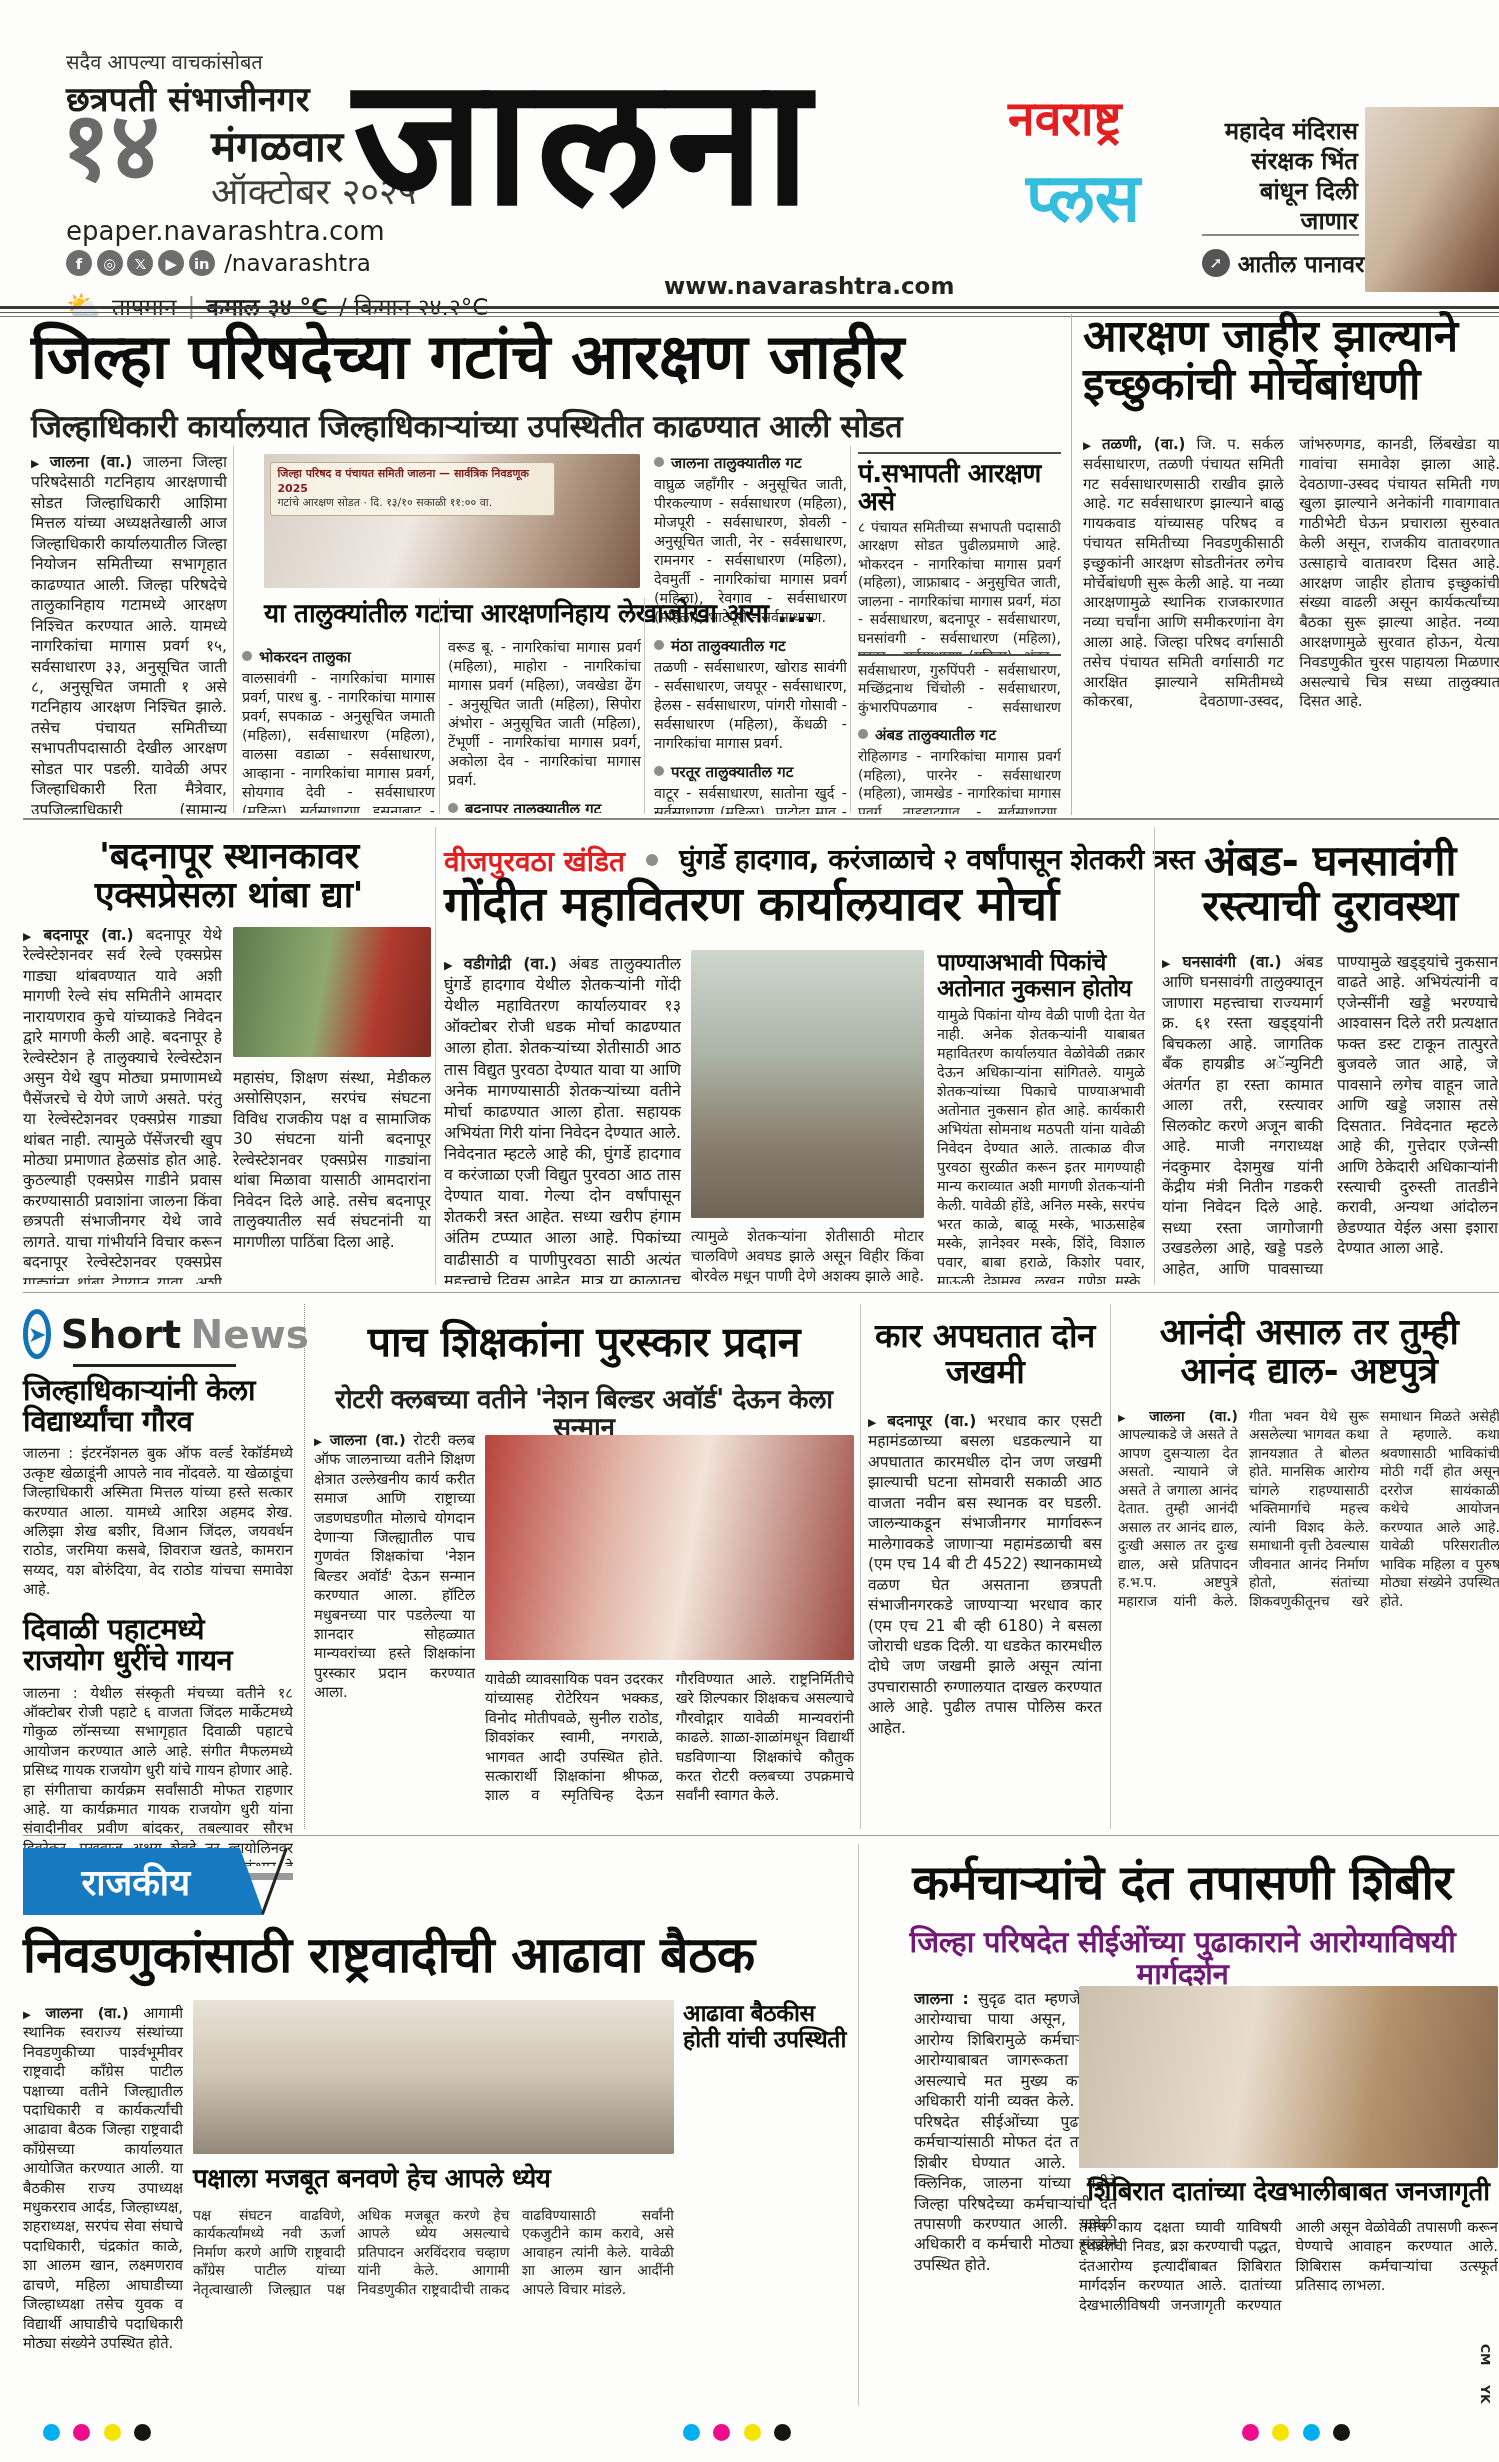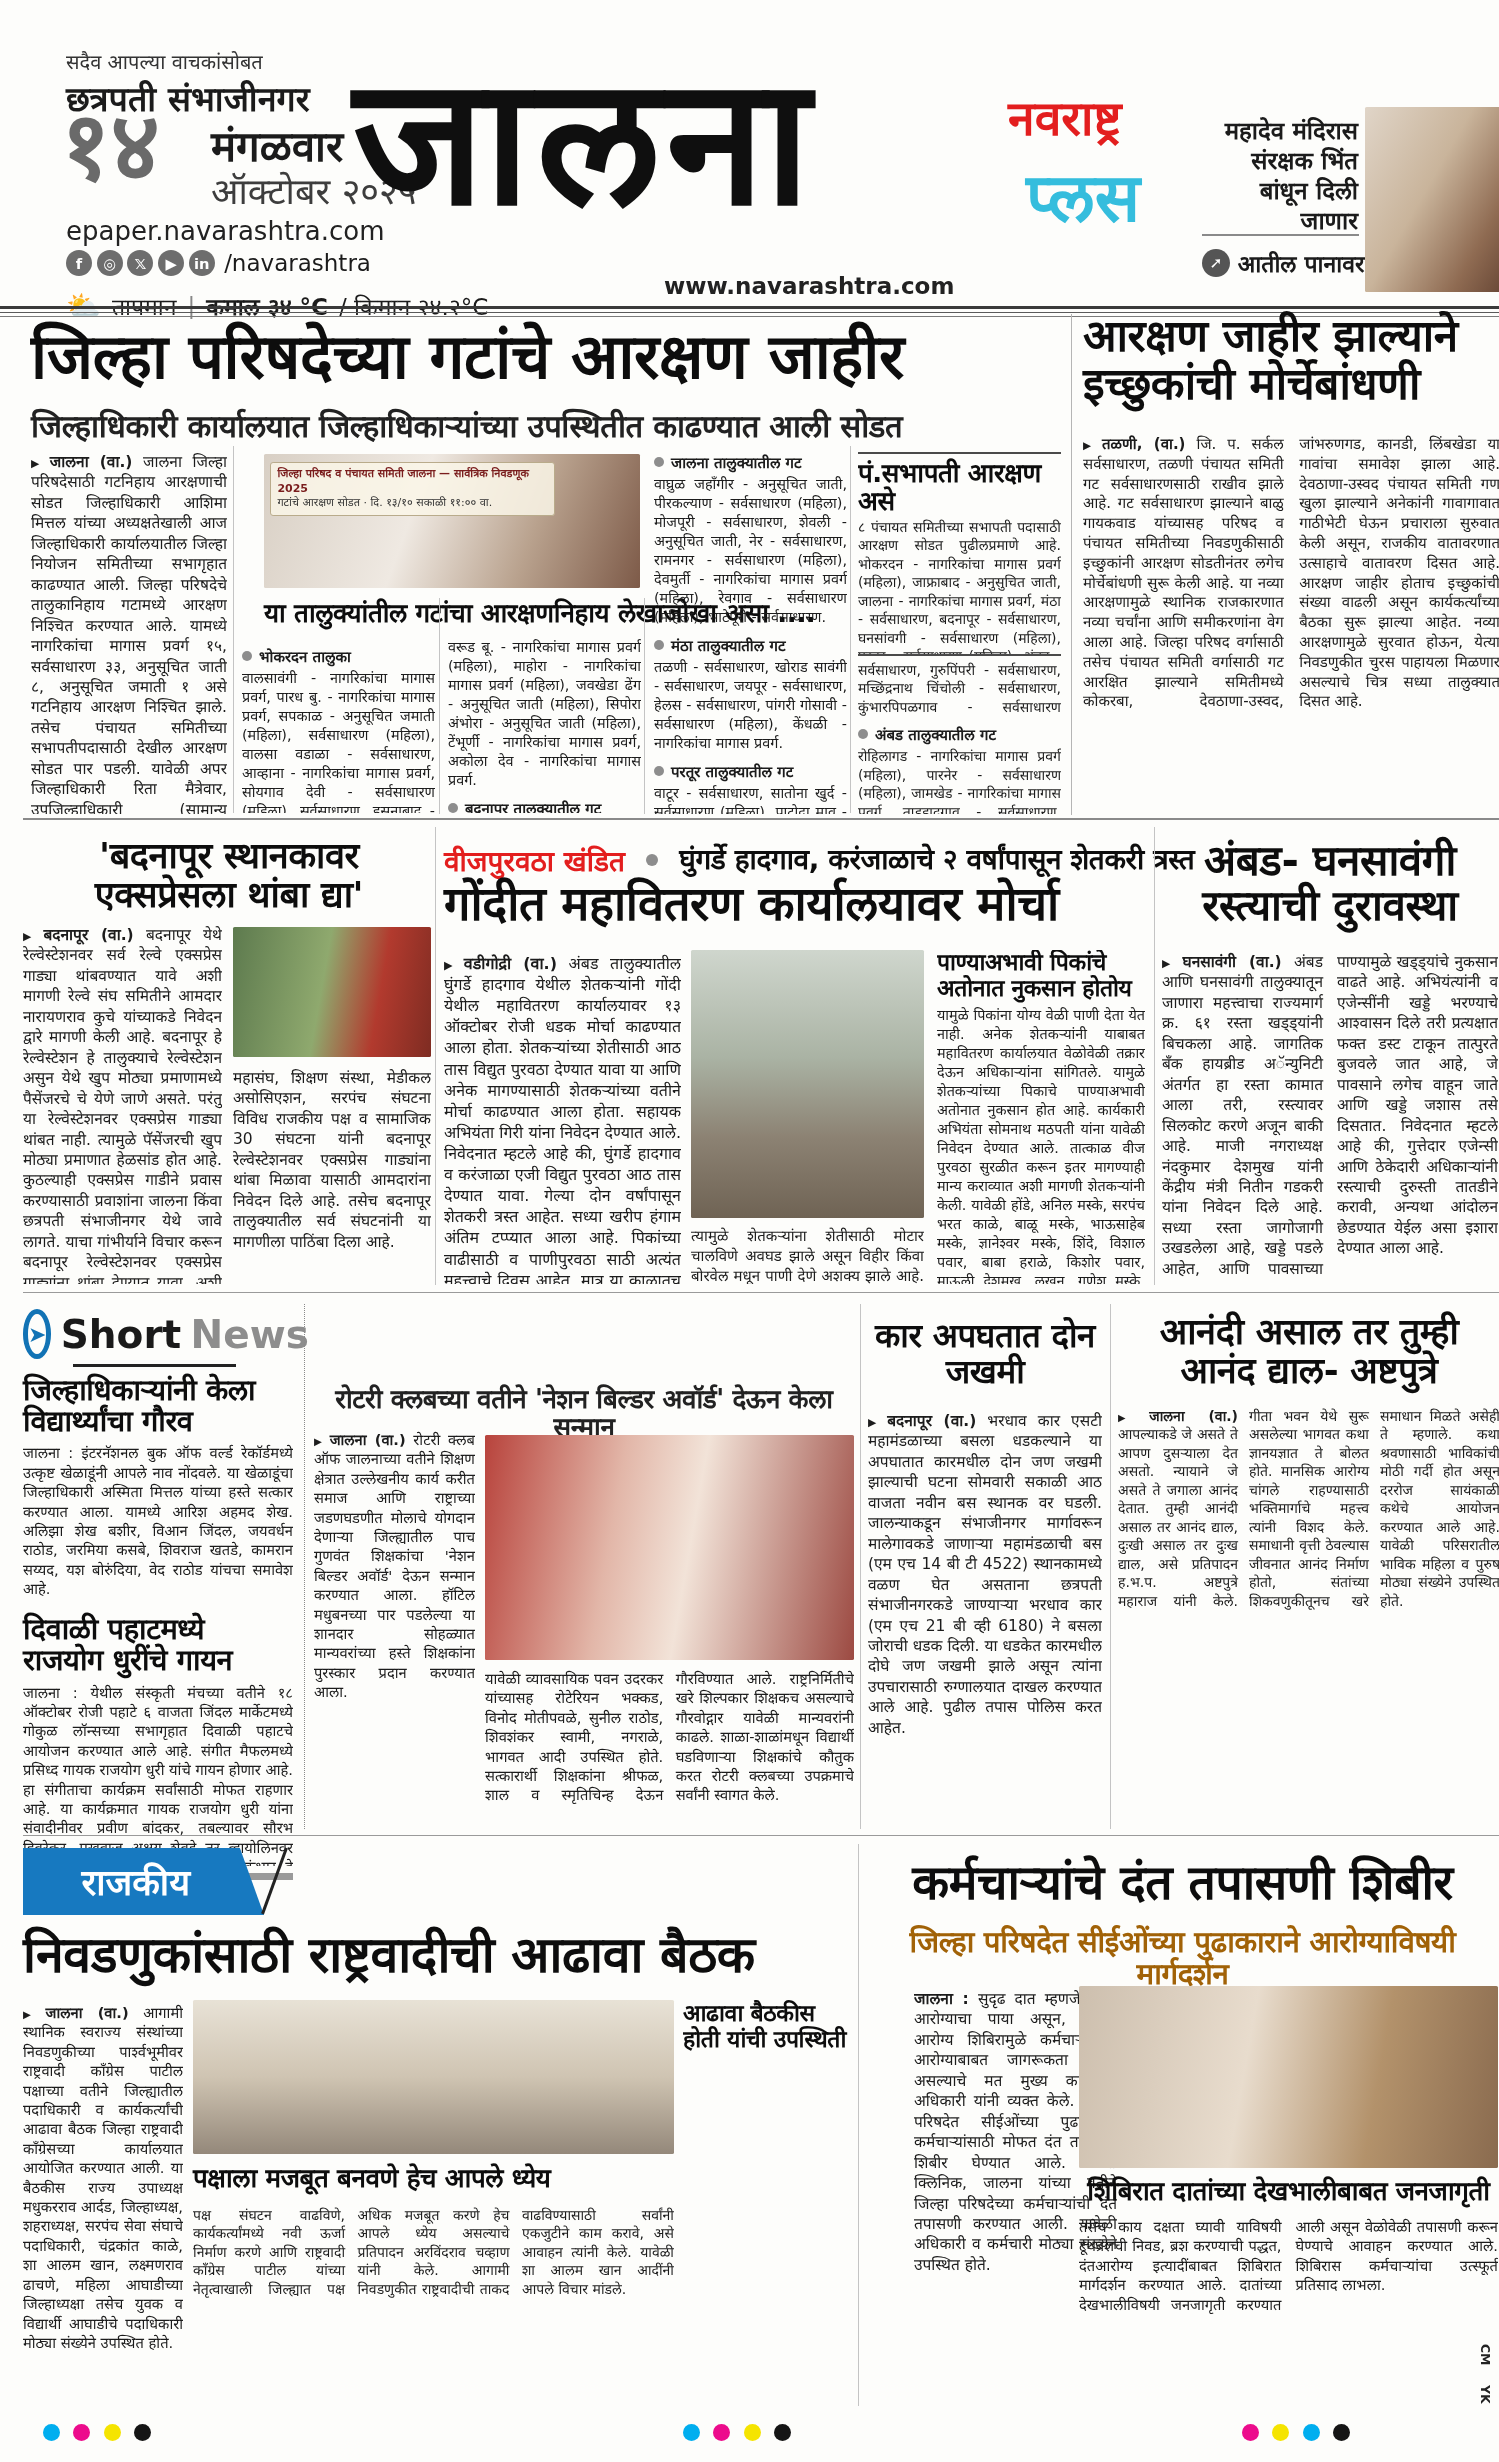--- a/index.html
+++ b/index.html
@@ -194,20 +194,21 @@
     <div style="width:163px;height:3.1px;background:#222;margin:4.7px 0 7.8px 50px;"></div>
     <div class="hl" style="font-size:29px;">जिल्हाधिकाऱ्यांनी केला विद्यार्थ्यांचा गौरव</div>
     <div class="body-txt" style="font-size:14.7px;height:161px;margin-top:6.2px;">जालना : इंटरनॅशनल बुक ऑफ वर्ल्ड रेकॉर्डमध्ये उत्कृष्ट खेळाडूंनी आपले नाव नोंदवले. या खेळाडूंचा जिल्हाधिकारी अस्मिता मित्तल यांच्या हस्ते सत्कार करण्यात आला. यामध्ये आरिश अहमद शेख. अलिझा शेख बशीर, विआन जिंदल, जयवर्धन राठोड, जरमिया कसबे, शिवराज खतडे, कामरान सय्यद, यश बोरुंदिया, वेद राठोड यांचचा समावेश आहे.</div>
     <div class="hl" style="font-size:29px;margin-top:9.3px;">दिवाळी पहाटमध्ये राजयोग धुरींचे गायन</div>
     <div class="body-txt" style="font-size:14.7px;height:183px;margin-top:6.2px;">जालना : येथील संस्कृती मंचच्या वतीने १८ ऑक्टोबर रोजी पहाटे ६ वाजता जिंदल मार्केटमध्ये गोकुळ लॉन्सच्या सभागृहात दिवाळी पहाटचे आयोजन करण्यात आले आहे. संगीत मैफलमध्ये प्रसिध्द गायक राजयोग धुरी यांचे गायन होणार आहे. हा संगीताचा कार्यक्रम सर्वांसाठी मोफत राहणार आहे. या कार्यक्रमात गायक राजयोग धुरी यांना संवादीनीवर प्रवीण बांदकर, तबल्यावर सौरभ हिवरेकर, पखवाज अक्षय शेवडे तर व्हायोलिनवर प्रज्ञा देसाई आणि सोईड रिदम उध्दव कुंभार हे साथसंगत देणार आहे. या कार्यक्रमाचे निवेदक म्हणून चिन्मय देशपांडे हे लाभले आहेत.</div>
     <div style="width:270px;height:7px;background:#9a9a9a;margin-top:7.8px;"></div>
   </div>
 
   <div class="abs" style="left:304px;top:1304px;height:525px;border-left:1.6px dotted #8a8a8a;"></div>
 
+  <div class="abs hl" style="left:314px;top:1320px;width:540px;font-size:41px;text-align:center;">पाच शिक्षकांना पुरस्कार प्रदान</div>
   <div class="abs hl" style="left:314px;top:1385px;width:540px;font-size:26px;text-align:center;color:#222;">रोटरी क्लबच्या वतीने 'नेशन बिल्डर अवॉर्ड' देऊन केला सन्मान</div>
   <div class="abs body-txt" style="left:314px;top:1430px;width:161px;height:397px;font-size:14.7px;">
     <span class="byl-arrow">▶</span><span class="byline">जालना (वा.)</span>
     <span>रोटरी क्लब ऑफ जालनाच्या वतीने शिक्षण क्षेत्रात उल्लेखनीय कार्य करीत समाज आणि राष्ट्राच्या जडणघडणीत मोलाचे योगदान देणाऱ्या जिल्ह्यातील पाच गुणवंत शिक्षकांचा 'नेशन बिल्डर अवॉर्ड' देऊन सन्मान करण्यात आला. हॉटिल मधुबनच्या पार पडलेल्या या शानदार सोहळ्यात मान्यवरांच्या हस्ते शिक्षकांना पुरस्कार प्रदान करण्यात आला.</span>
   </div>
   <div class="photo" style="left:485px;top:1435px;width:369px;height:225px;background:linear-gradient(100deg,#b8433c,#e2b6a8 35%,#f2e3d8 55%,#9c4a42);"></div>
   <div class="abs body-txt" style="left:485px;top:1669px;width:369px;height:158px;font-size:14.7px;column-count:2;column-gap:12.4px;">यावेळी व्यावसायिक पवन उदरकर यांच्यासह रोटेरियन भक्कड, विनोद मोतीपवळे, सुनील राठोड, शिवशंकर स्वामी, नगराळे, भागवत आदी उपस्थित होते. सत्कारार्थी शिक्षकांना श्रीफळ, शाल व स्मृतिचिन्ह देऊन गौरविण्यात आले. राष्ट्रनिर्मितीचे खरे शिल्पकार शिक्षकच असल्याचे गौरवोद्गार यावेळी मान्यवरांनी काढले. शाळा-शाळांमधून विद्यार्थी घडविणाऱ्या शिक्षकांचे कौतुक करत रोटरी क्लबच्या उपक्रमाचे सर्वांनी स्वागत केले.</div>
 
   <div class="v-rule" style="left:860px;top:1304px;height:525px;"></div>
 
@@ -241,21 +242,21 @@
   <div class="photo" style="left:193px;top:2000px;width:481px;height:154px;background:linear-gradient(180deg,#e8e2d6,#cfc4b2 50%,#94887a);"></div>
   <div class="abs" style="left:683px;top:2000px;width:169px;height:399px;overflow:hidden;">
     <div class="hl" style="font-size:23px;line-height:1.15;margin-bottom:6.2px;">आढावा बैठकीस होती यांची उपस्थिती</div>
   </div>
   <div class="abs hl" style="left:193px;top:2164px;width:365px;font-size:26px;">पक्षाला मजबूत बनवणे हेच आपले ध्येय</div>
   <div class="abs body-txt" style="left:193px;top:2206px;width:481px;height:193px;font-size:14px;column-count:3;column-gap:12.4px;">पक्ष संघटन वाढविणे, कार्यकर्त्यांमध्ये नवी ऊर्जा निर्माण करणे आणि राष्ट्रवादी काँग्रेस पाटील यांच्या नेतृत्वाखाली जिल्ह्यात पक्ष अधिक मजबूत करणे हेच आपले ध्येय असल्याचे प्रतिपादन अरविंदराव चव्हाण यांनी केले. आगामी निवडणुकीत राष्ट्रवादीची ताकद वाढविण्यासाठी सर्वांनी एकजुटीने काम करावे, असे आवाहन त्यांनी केले. यावेळी शा आलम खान आदींनी आपले विचार मांडले.</div>
 
   <div class="v-rule" style="left:858px;top:1844px;height:562px;"></div>
 
   <div class="abs hl" style="left:866px;top:1857px;width:633px;font-size:48px;text-align:center;">कर्मचाऱ्यांचे दंत तपासणी शिबीर</div>
-  <div class="abs hl" style="left:866px;top:1927px;width:633px;font-size:29.5px;text-align:center;color:#a16207;">जिल्हा परिषदेत सीईओंच्या पुढाकाराने आरोग्याविषयी मार्गदर्शन</div>
+  <div class="abs hl" style="left:866px;top:1927px;width:633px;font-size:29.5px;text-align:center;color:#701a75;">जिल्हा परिषदेत सीईओंच्या पुढाकाराने आरोग्याविषयी मार्गदर्शन</div>
   <div class="abs body-txt" style="left:866px;top:1989px;width:203px;height:416px;font-size:15.5px;margin-left:48px;">
     <span class="byline">जालना :</span>
     <span>सुदृढ दात म्हणजे सुदृढ आरोग्याचा पाया असून, विविध आरोग्य शिबिरामुळे कर्मचाऱ्यांमध्ये आरोग्याबाबत जागरूकता वाढत असल्याचे मत मुख्य कार्यकारी अधिकारी यांनी व्यक्त केले. जिल्हा परिषदेत सीईओंच्या पुढाकाराने कर्मचाऱ्यांसाठी मोफत दंत तपासणी शिबीर घेण्यात आले. डेंटल क्लिनिक, जालना यांच्या वतीने जिल्हा परिषदेच्या कर्मचाऱ्यांची दंत तपासणी करण्यात आली. यावेळी अधिकारी व कर्मचारी मोठ्या संख्येने उपस्थित होते.</span>
   </div>
   <div class="photo" style="left:1079px;top:1986px;width:419px;height:182px;background:linear-gradient(100deg,#cdbfae,#e8dccd 40%,#b3926b 70%,#8a6b4f);"></div>
   <div class="abs hl" style="left:1079px;top:2177px;width:419px;font-size:26px;text-align:center;">शिबिरात दातांच्या देखभालीबाबत जनजागृती</div>
   <div class="abs body-txt" style="left:1079px;top:2217px;width:419px;height:186px;font-size:14.7px;column-count:2;column-gap:14px;">तसेच काय दक्षता घ्यावी याविषयी टूथब्रशची निवड, ब्रश करण्याची पद्धत, दंतआरोग्य इत्यादींबाबत शिबिरात मार्गदर्शन करण्यात आले. दातांच्या देखभालीविषयी जनजागृती करण्यात आली असून वेळोवेळी तपासणी करून घेण्याचे आवाहन करण्यात आले. शिबिरास कर्मचाऱ्यांचा उत्स्फूर्त प्रतिसाद लाभला.</div>
 
   <div class="abs" style="left:43px;top:2424px;">
     <span class="cdot" style="background:#00aeef;"></span>

